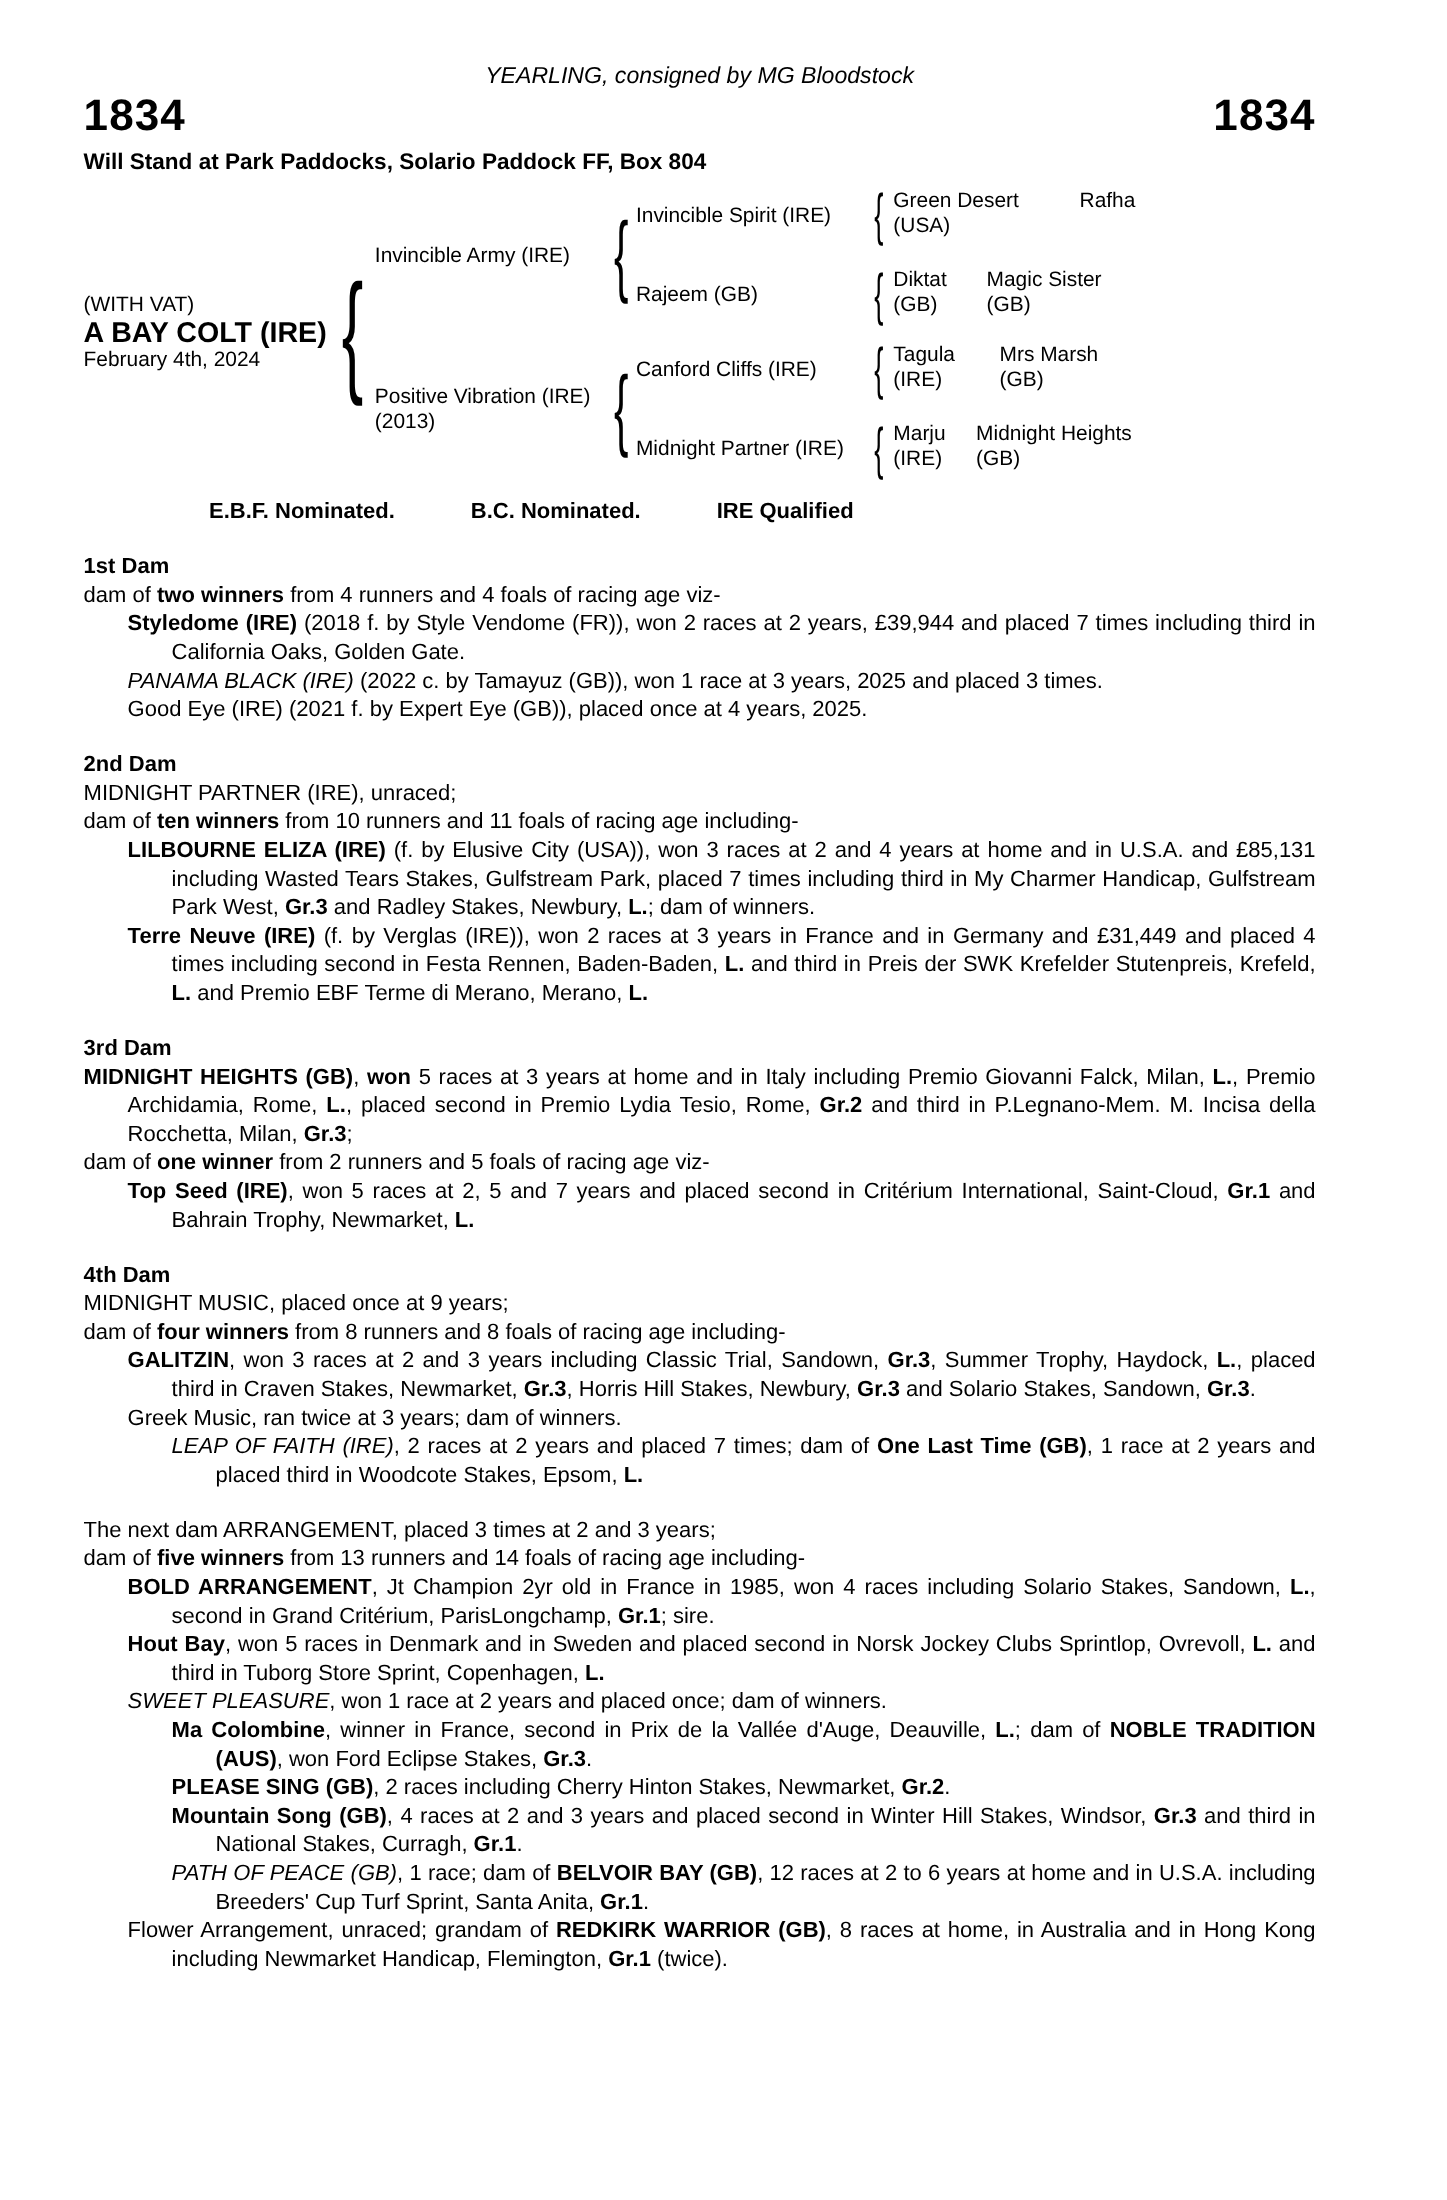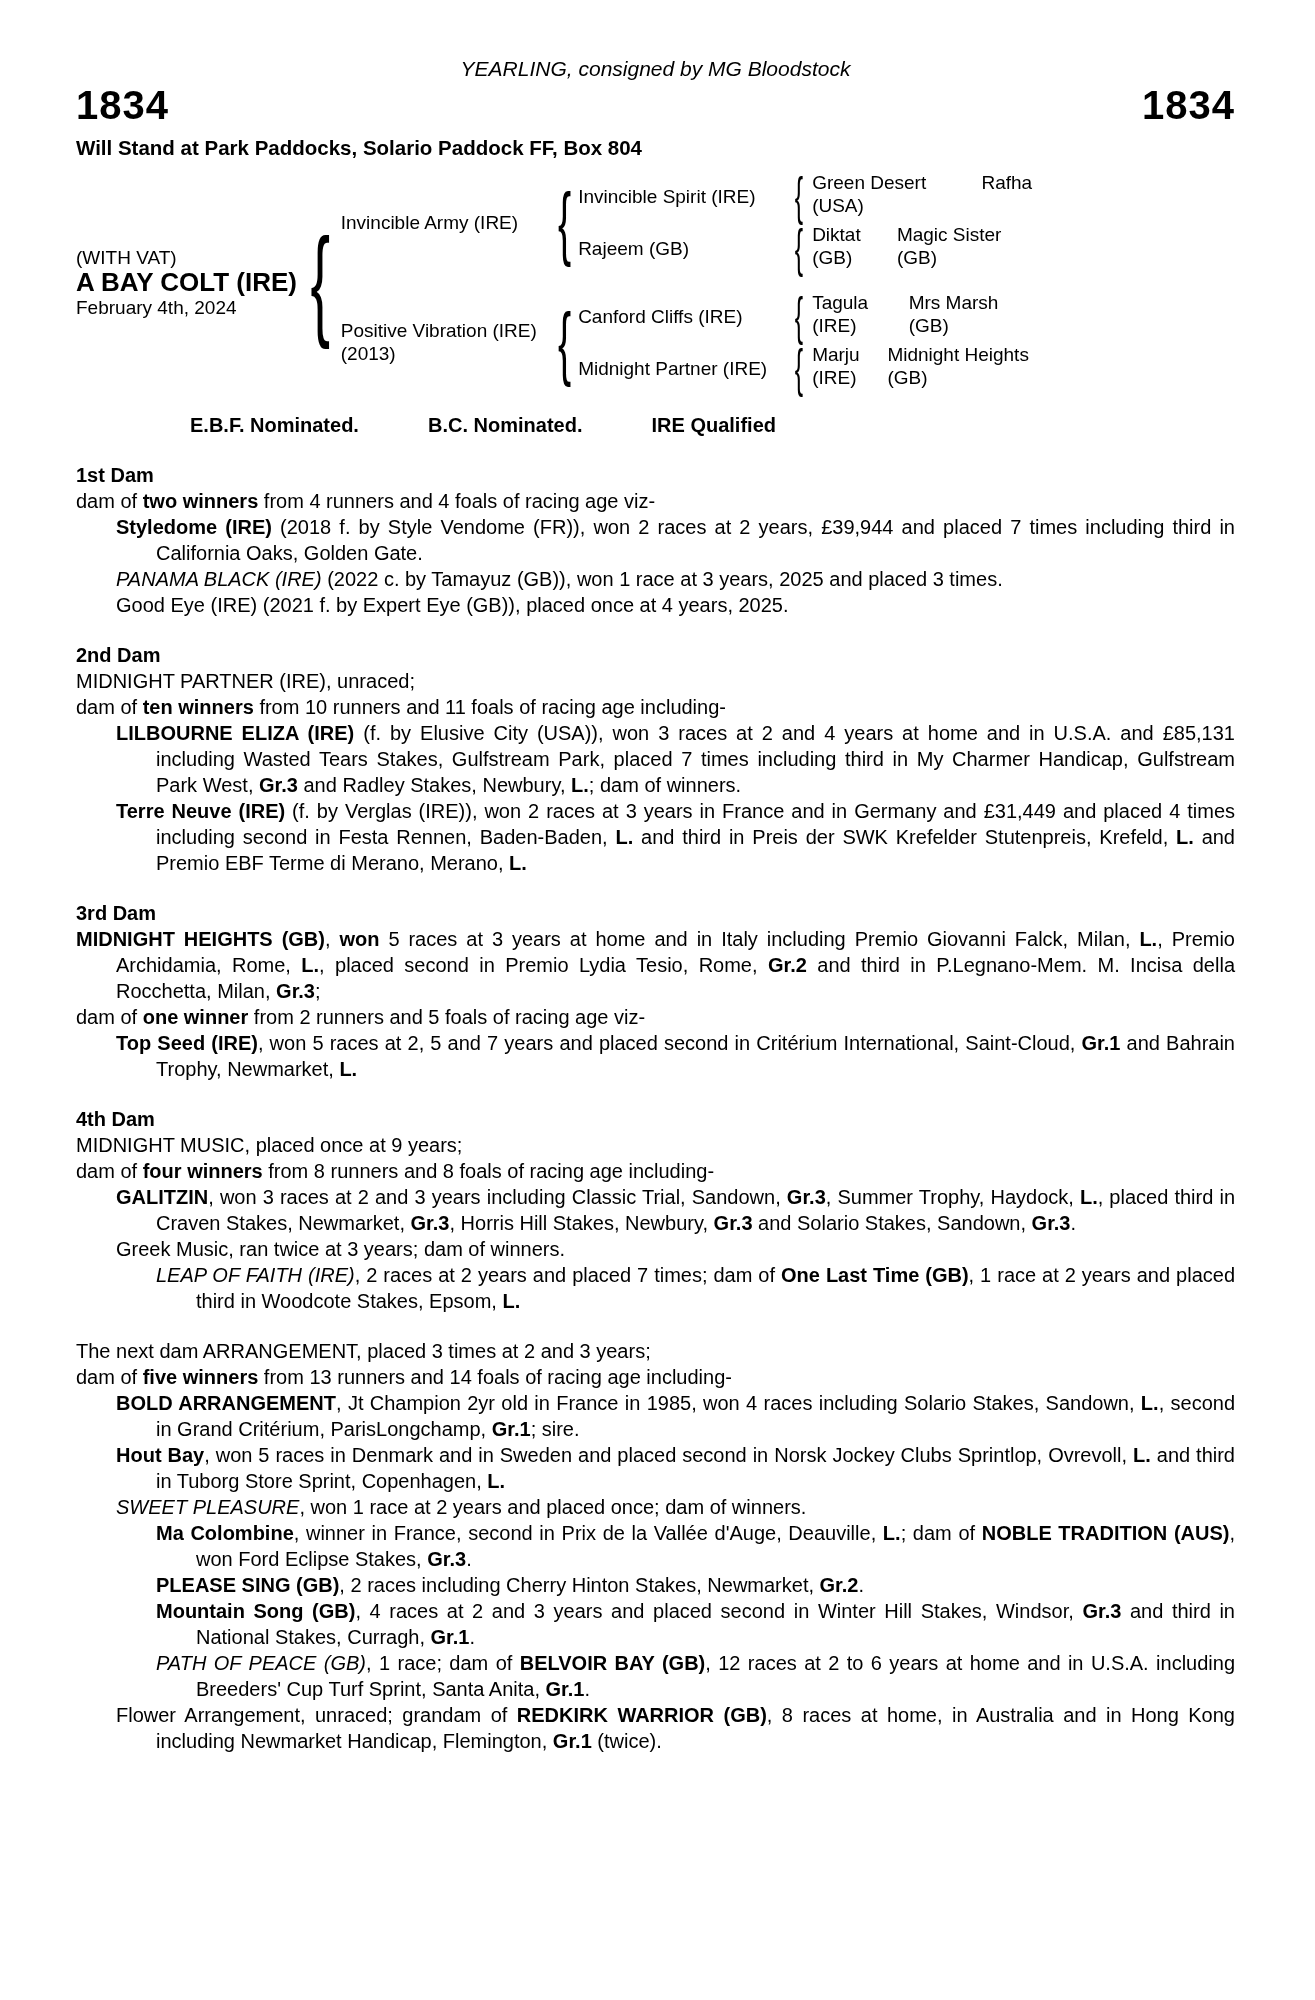--- a/index.html
+++ b/index.html
@@ -1,35 +1,35 @@
 <!DOCTYPE html>
 <html><head>
 <meta charset="utf-8">
 <style>
   html,body{margin:0;padding:0;}
   body{width:1315px;height:2000px;overflow:hidden;background:#ffffff;color:#000;
        font-family:"Liberation Sans","DejaVu Sans",sans-serif;}
-  .page{padding:56px 80px 0 76px;}
+  .page{padding:56px 119px 0 76px;}
 
   .consignor{text-align:center;font-style:italic;font-size:21px;line-height:26px;}
   .lot-row{display:flex;justify-content:space-between;align-items:center;margin-top:0px;}
   .lot{font-size:40px;font-weight:700;line-height:46px;letter-spacing:1px;}
   .stand{font-weight:700;font-size:20.5px;margin-top:8px;}
 
   
   .ped{display:flex;align-items:center;margin-top:10px;font-size:19px;line-height:23px;}
   .subject{width:224px;line-height:25px;}
   .subj-name{font-weight:700;font-size:26px;}
   .brace{flex:0 0 26px;text-align:center;line-height:1;transform:scaleX(.48);transform-origin:center;}
   .b1{font-size:122px;}
   .b2{font-size:82px;}
   .b3{font-size:52px;}
   .gcol{display:flex;flex-direction:column;}
   .g1col{gap:16px;}
-  .g2col{gap:0;align-items:center;}
+  .g2col{gap:20px;align-items:center;}
   .gnode{display:flex;align-items:center;}
   .g1label{width:210px;}
   .g2label{width:208px;}
   .g3col{width:220px;height:50px;display:flex;justify-content:center;}
 
   .noms{display:flex;margin:18px 0 0 114px;width:586px;justify-content:space-between;
         font-weight:700;font-size:20px;line-height:26px;}
 
   .sections{margin-top:20px;font-size:20px;line-height:26px;}
   .sec-heading{font-weight:700;margin-top:24px;}

